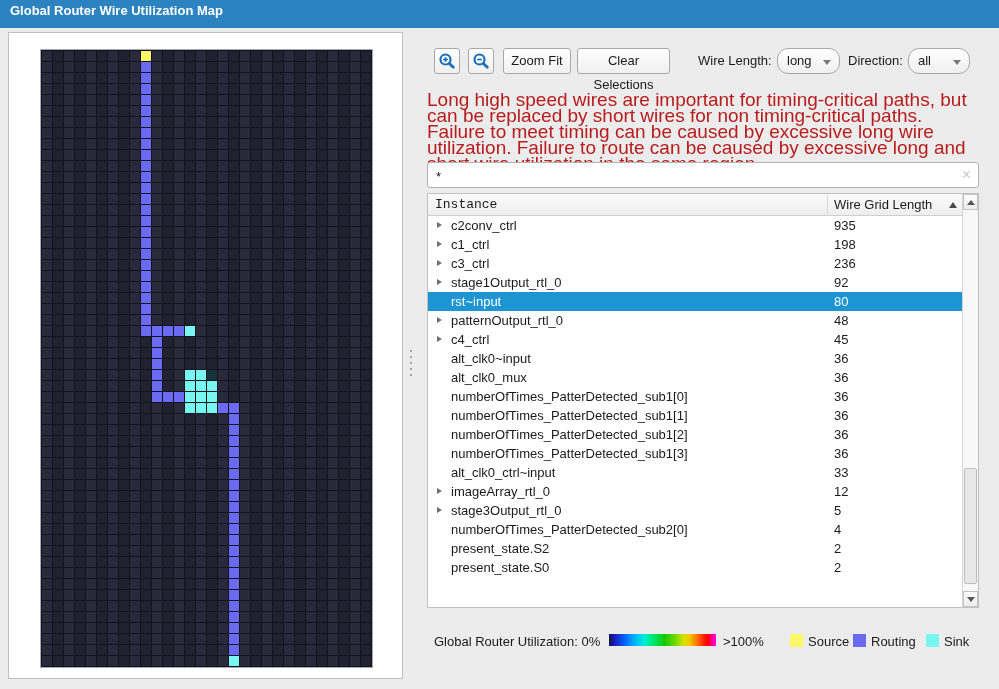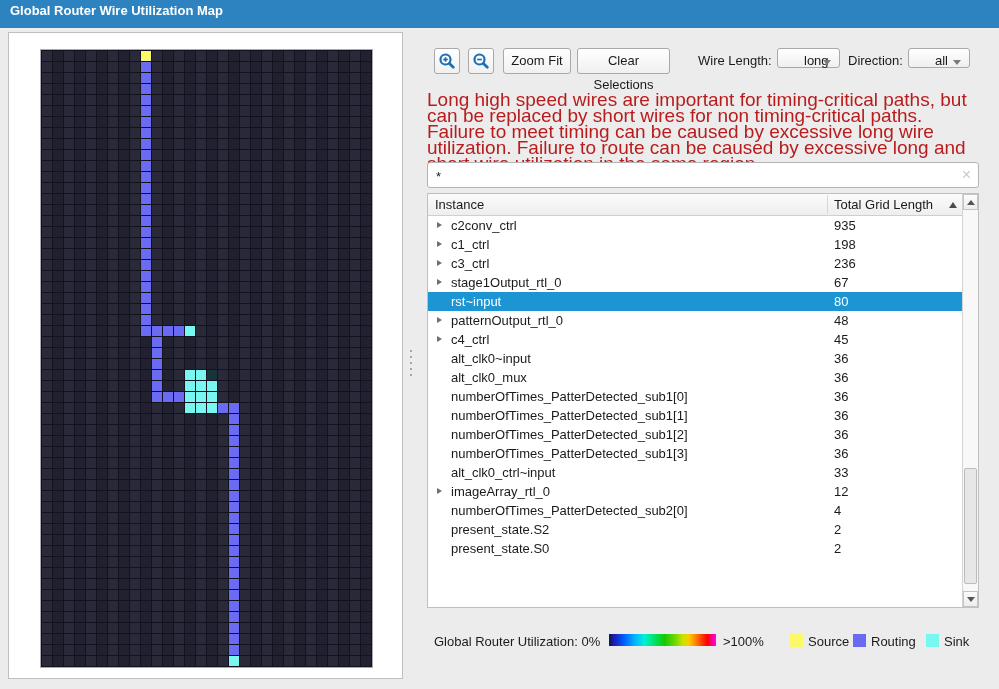--- a/index.html
+++ b/index.html
@@ -29,36 +29,36 @@
   
   .btn{
     position:absolute;height:26px;box-sizing:border-box;
     background:linear-gradient(#ffffff,#f0f0f0);
     border:1px solid #a9a9a9;border-radius:3px;
     font-size:13px;color:#1a1a1a;text-align:center;line-height:24px;
   }
   .iconbtn{width:26px;padding-top:3px;line-height:0;}
   .lbl{position:absolute;height:26px;line-height:26px;font-size:13px;color:#1b1b1b;text-align:center;}
   .dd{
-    position:absolute;height:20px;box-sizing:border-box;
+    position:absolute;height:26px;box-sizing:border-box;
     background:linear-gradient(#ffffff,#efefef);
-    border:1px solid #a9a9a9;border-radius:3px;
-    font-size:13px;color:#1a1a1a;line-height:24px;padding-left:26px;
+    border:1px solid #a9a9a9;border-radius:11px;
+    font-size:13px;color:#1a1a1a;line-height:24px;padding-left:9px;
   }
   .dd .dd-arrow{position:absolute;right:8px;top:11px;width:0;height:0;border-left:4px solid transparent;border-right:4px solid transparent;border-top:5px solid #7a7a7a;}
   
   .desc{position:absolute;left:427px;top:92px;width:552px;font-size:19px;line-height:16px;color:#b91c1c;}
   
   .filter{position:absolute;left:427px;top:162px;width:552px;height:26px;box-sizing:border-box;background:#fff;border:1px solid #b3b3b3;border-radius:3px;}
   .filter input{position:absolute;left:6px;top:1px;width:510px;height:22px;border:none;outline:none;font-size:13px;font-family:"Liberation Sans",sans-serif;color:#1a1a1a;background:transparent;}
   .filter .clear-x{position:absolute;right:7px;top:2px;font-size:16px;color:#c9c9c9;line-height:20px;cursor:default;}
   
   .table{position:absolute;left:427px;top:193px;width:552px;height:415px;box-sizing:border-box;background:#fff;border:1px solid #c0c0c0;overflow:hidden;}
   .thead{position:absolute;left:0;top:0;right:0;height:22px;background:linear-gradient(#fbfbfb,#eeeeee);border-bottom:1px solid #cfcfcf;box-sizing:border-box;}
-  .thead .h1{position:absolute;left:7px;line-height:21px;font-size:13px;color:#1a1a1a;}
+  .thead .h1{position:absolute;left:7px;line-height:21px;font-size:13px;color:#1a1a1a;font-family:Liberation Mono, monospace;}
   .thead .hsep{position:absolute;left:399px;top:1px;bottom:1px;width:1px;background:#d8d8d8;}
   .thead .h2{position:absolute;left:406px;line-height:21px;font-size:13px;color:#1a1a1a;}
   .sort-tri{position:absolute;left:521px;top:8px;width:0;height:0;border-left:4px solid transparent;border-right:4px solid transparent;border-bottom:6px solid #4a4a4a;}
   .rows{position:absolute;left:0;top:22px;right:16px;bottom:0;overflow:hidden;}
   .t-row{position:relative;height:19px;font-size:13px;color:#1a1a1a;padding-left:40px;}
   .t-row.selected{background:var(--sel,#1c95d2);color:#fff;}
   .t-row .exp{position:absolute;left:9px;top:6px;width:0;height:0;border-top:3.5px solid transparent;border-bottom:3.5px solid transparent;border-left:5px solid #6f6f6f;}
   .t-row .nm{position:absolute;left:23px;line-height:19px;white-space:nowrap;}
   .t-row .vl{position:absolute;left:406px;line-height:19px;}
   
@@ -202,21 +202,21 @@
 
 <div class="filter">
   <input type="text" value="*" style="">
   <span class="clear-x">×</span>
 </div>
 
 <div class="table">
   <div class="thead">
     <span class="h1">Instance</span>
     <span class="hsep"></span>
-    <span class="h2">Total Grid Length</span>
+    <span class="h2">Wire Grid Length</span>
     <span class="sort-tri"></span>
   </div>
   <div class="rows" id="rows">
       <div class="t-row">
         <span class="exp"></span>
         <span class="nm">c2conv_ctrl</span>
         <span class="vl">935</span>
       </div>
       <div class="t-row">
         <span class="exp"></span>
@@ -224,21 +224,21 @@
         <span class="vl">198</span>
       </div>
       <div class="t-row">
         <span class="exp"></span>
         <span class="nm">c3_ctrl</span>
         <span class="vl">236</span>
       </div>
       <div class="t-row">
         <span class="exp"></span>
         <span class="nm">stage1Output_rtl_0</span>
-        <span class="vl">67</span>
+        <span class="vl">92</span>
       </div>
       <div class="t-row selected">
         <span class="nm">rst~input</span>
         <span class="vl">80</span>
       </div>
       <div class="t-row">
         <span class="exp"></span>
         <span class="nm">patternOutput_rtl_0</span>
         <span class="vl">48</span>
       </div>
@@ -272,20 +272,25 @@
         <span class="vl">36</span>
       </div>
       <div class="t-row">
         <span class="nm">alt_clk0_ctrl~input</span>
         <span class="vl">33</span>
       </div>
       <div class="t-row">
         <span class="exp"></span>
         <span class="nm">imageArray_rtl_0</span>
         <span class="vl">12</span>
+      </div>
+      <div class="t-row">
+        <span class="exp"></span>
+        <span class="nm">stage3Output_rtl_0</span>
+        <span class="vl">5</span>
       </div>
       <div class="t-row">
         <span class="nm">numberOfTimes_PatterDetected_sub2[0]</span>
         <span class="vl">4</span>
       </div>
       <div class="t-row">
         <span class="nm">present_state.S2</span>
         <span class="vl">2</span>
       </div>
       <div class="t-row">

